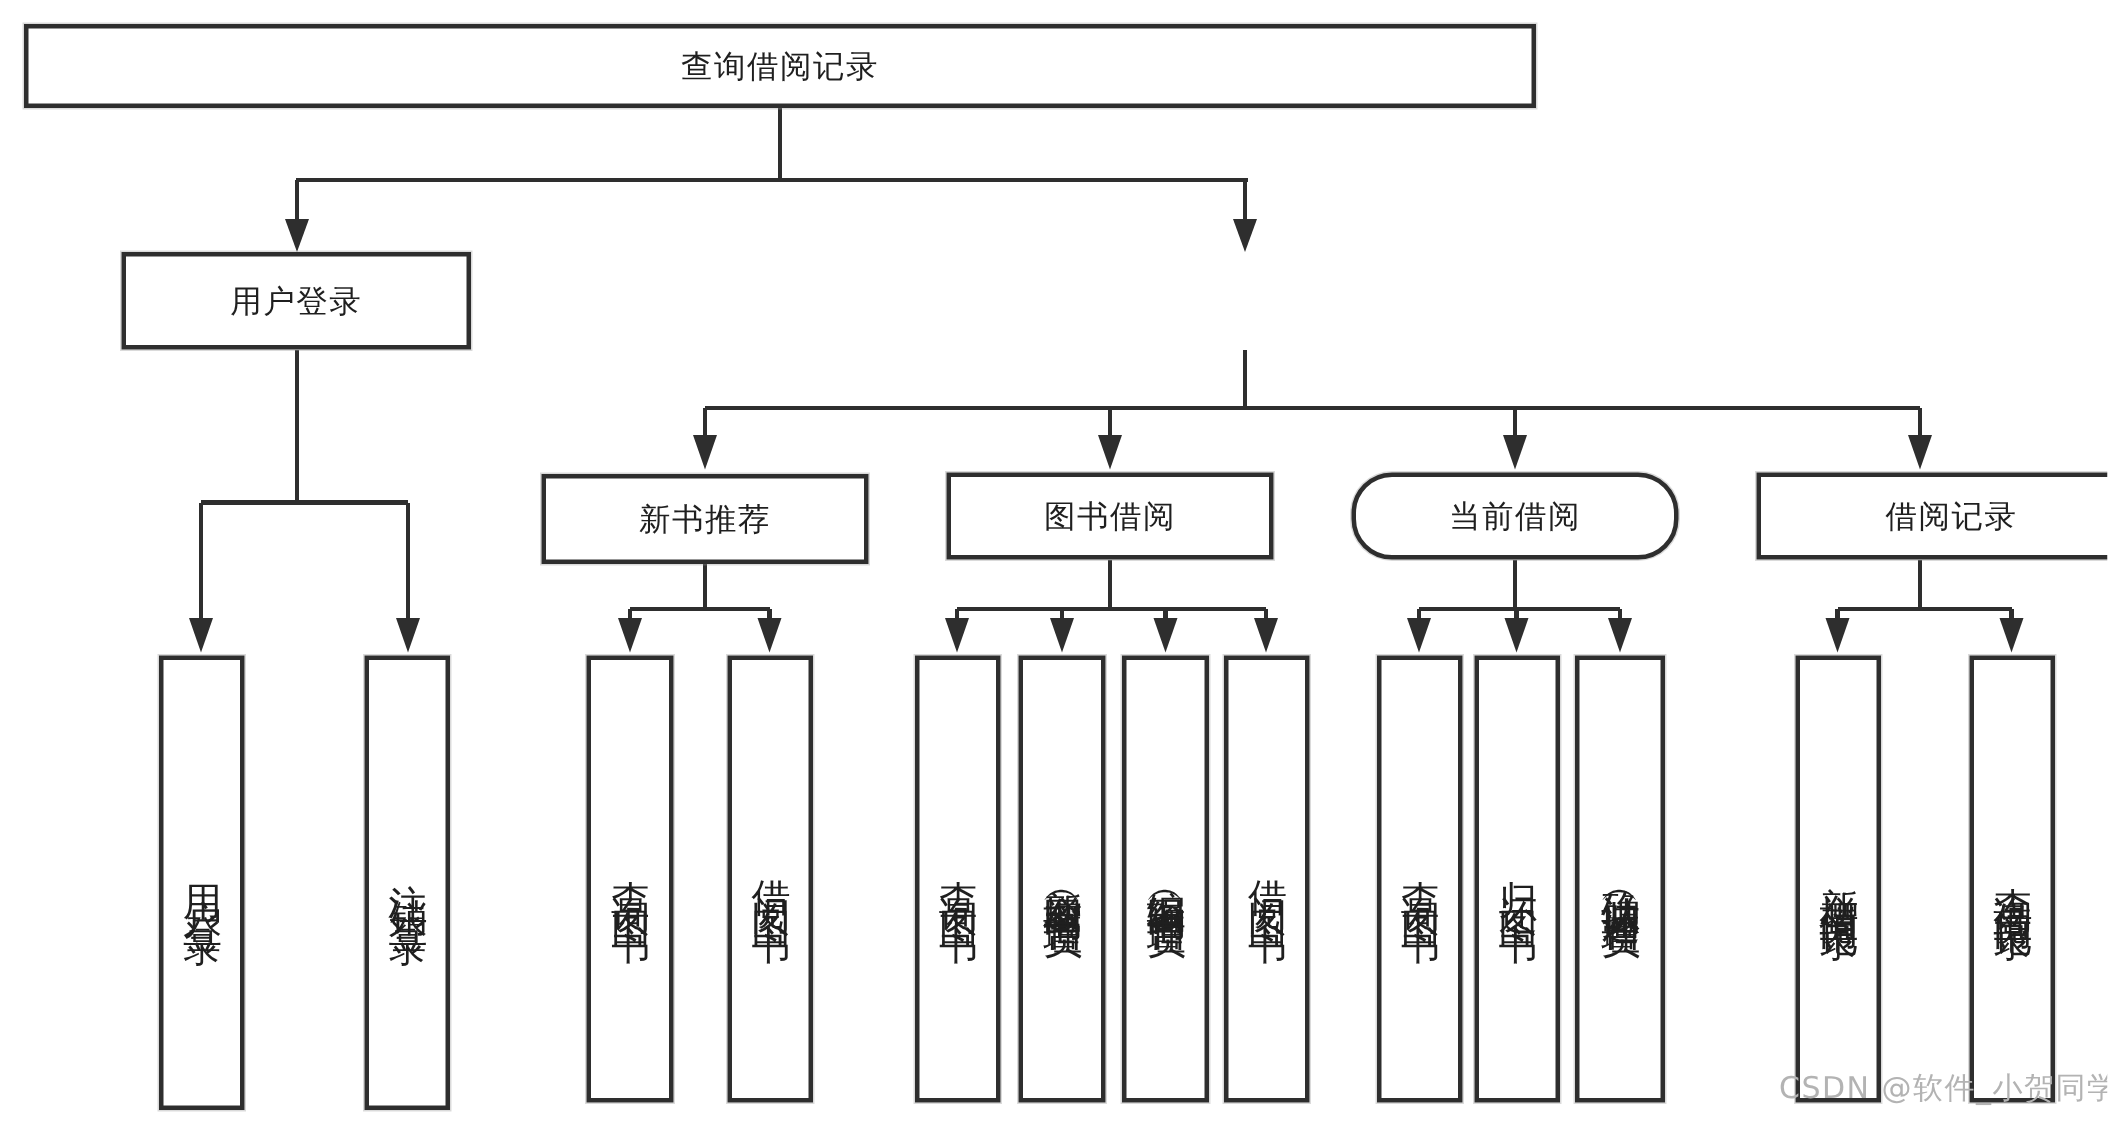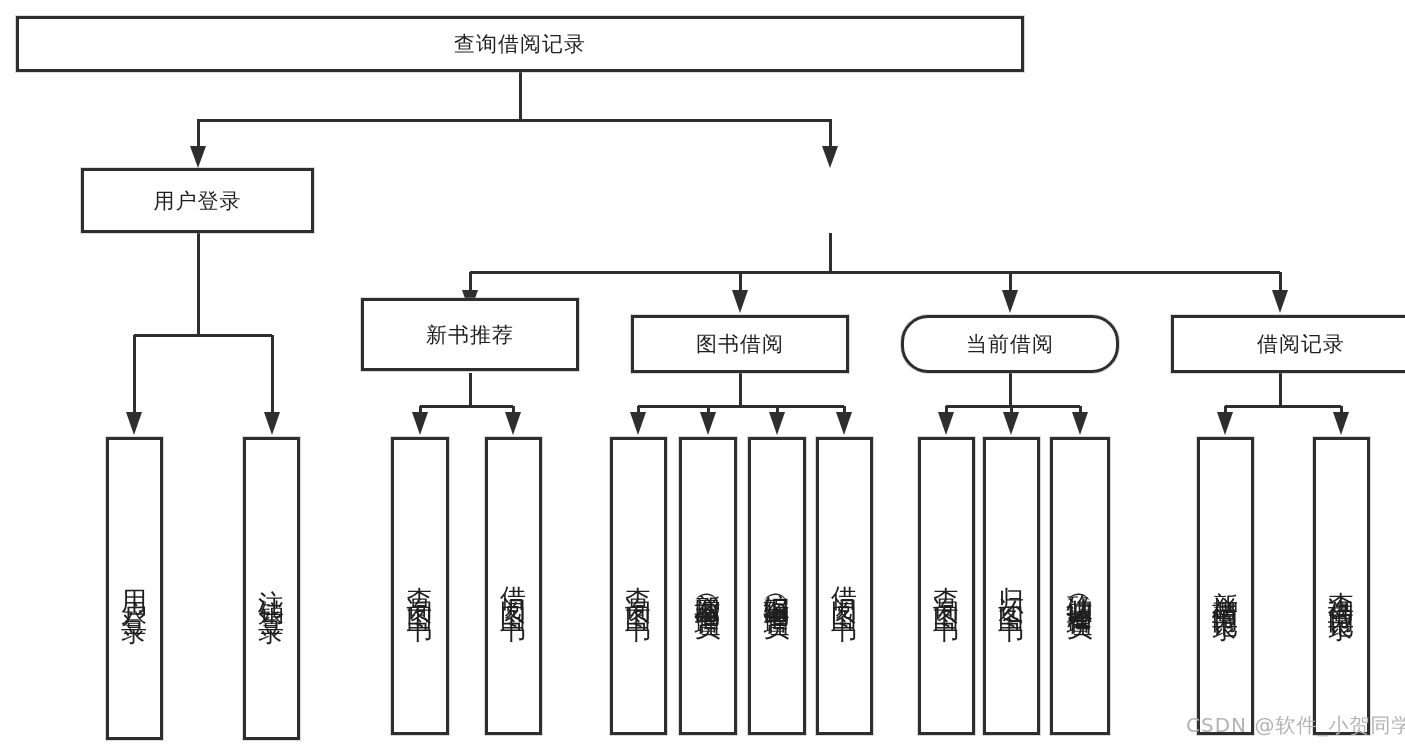--- a/index.html
+++ b/index.html
@@ -77,21 +77,21 @@
   </svg>
 
   <div class="node hnode" style="left:16px;top:16px;width:1008px;height:56px;">
     <span>查询借阅记录</span>
   </div>
 
   <div class="node hnode" style="left:81px;top:168px;width:233px;height:65px;">
     <span>用户登录</span>
   </div>
 
-  <div class="node hnode" style="left:361px;top:298px;width:218px;height:73px;">
+  <div class="node hnode" style="left:361px;top:316px;width:218px;height:60px;">
     <span>新书推荐</span>
   </div>
   <div class="node hnode" style="left:631px;top:315px;width:218px;height:58px;">
     <span>图书借阅</span>
   </div>
   <div class="node hnode" style="left:901px;top:315px;width:218px;height:58px;border-radius:27px;">
     <span>当前借阅</span>
   </div>
   <div class="node hnode" style="left:1171px;top:315px;width:260px;height:58px;">
     <span>借阅记录</span>

